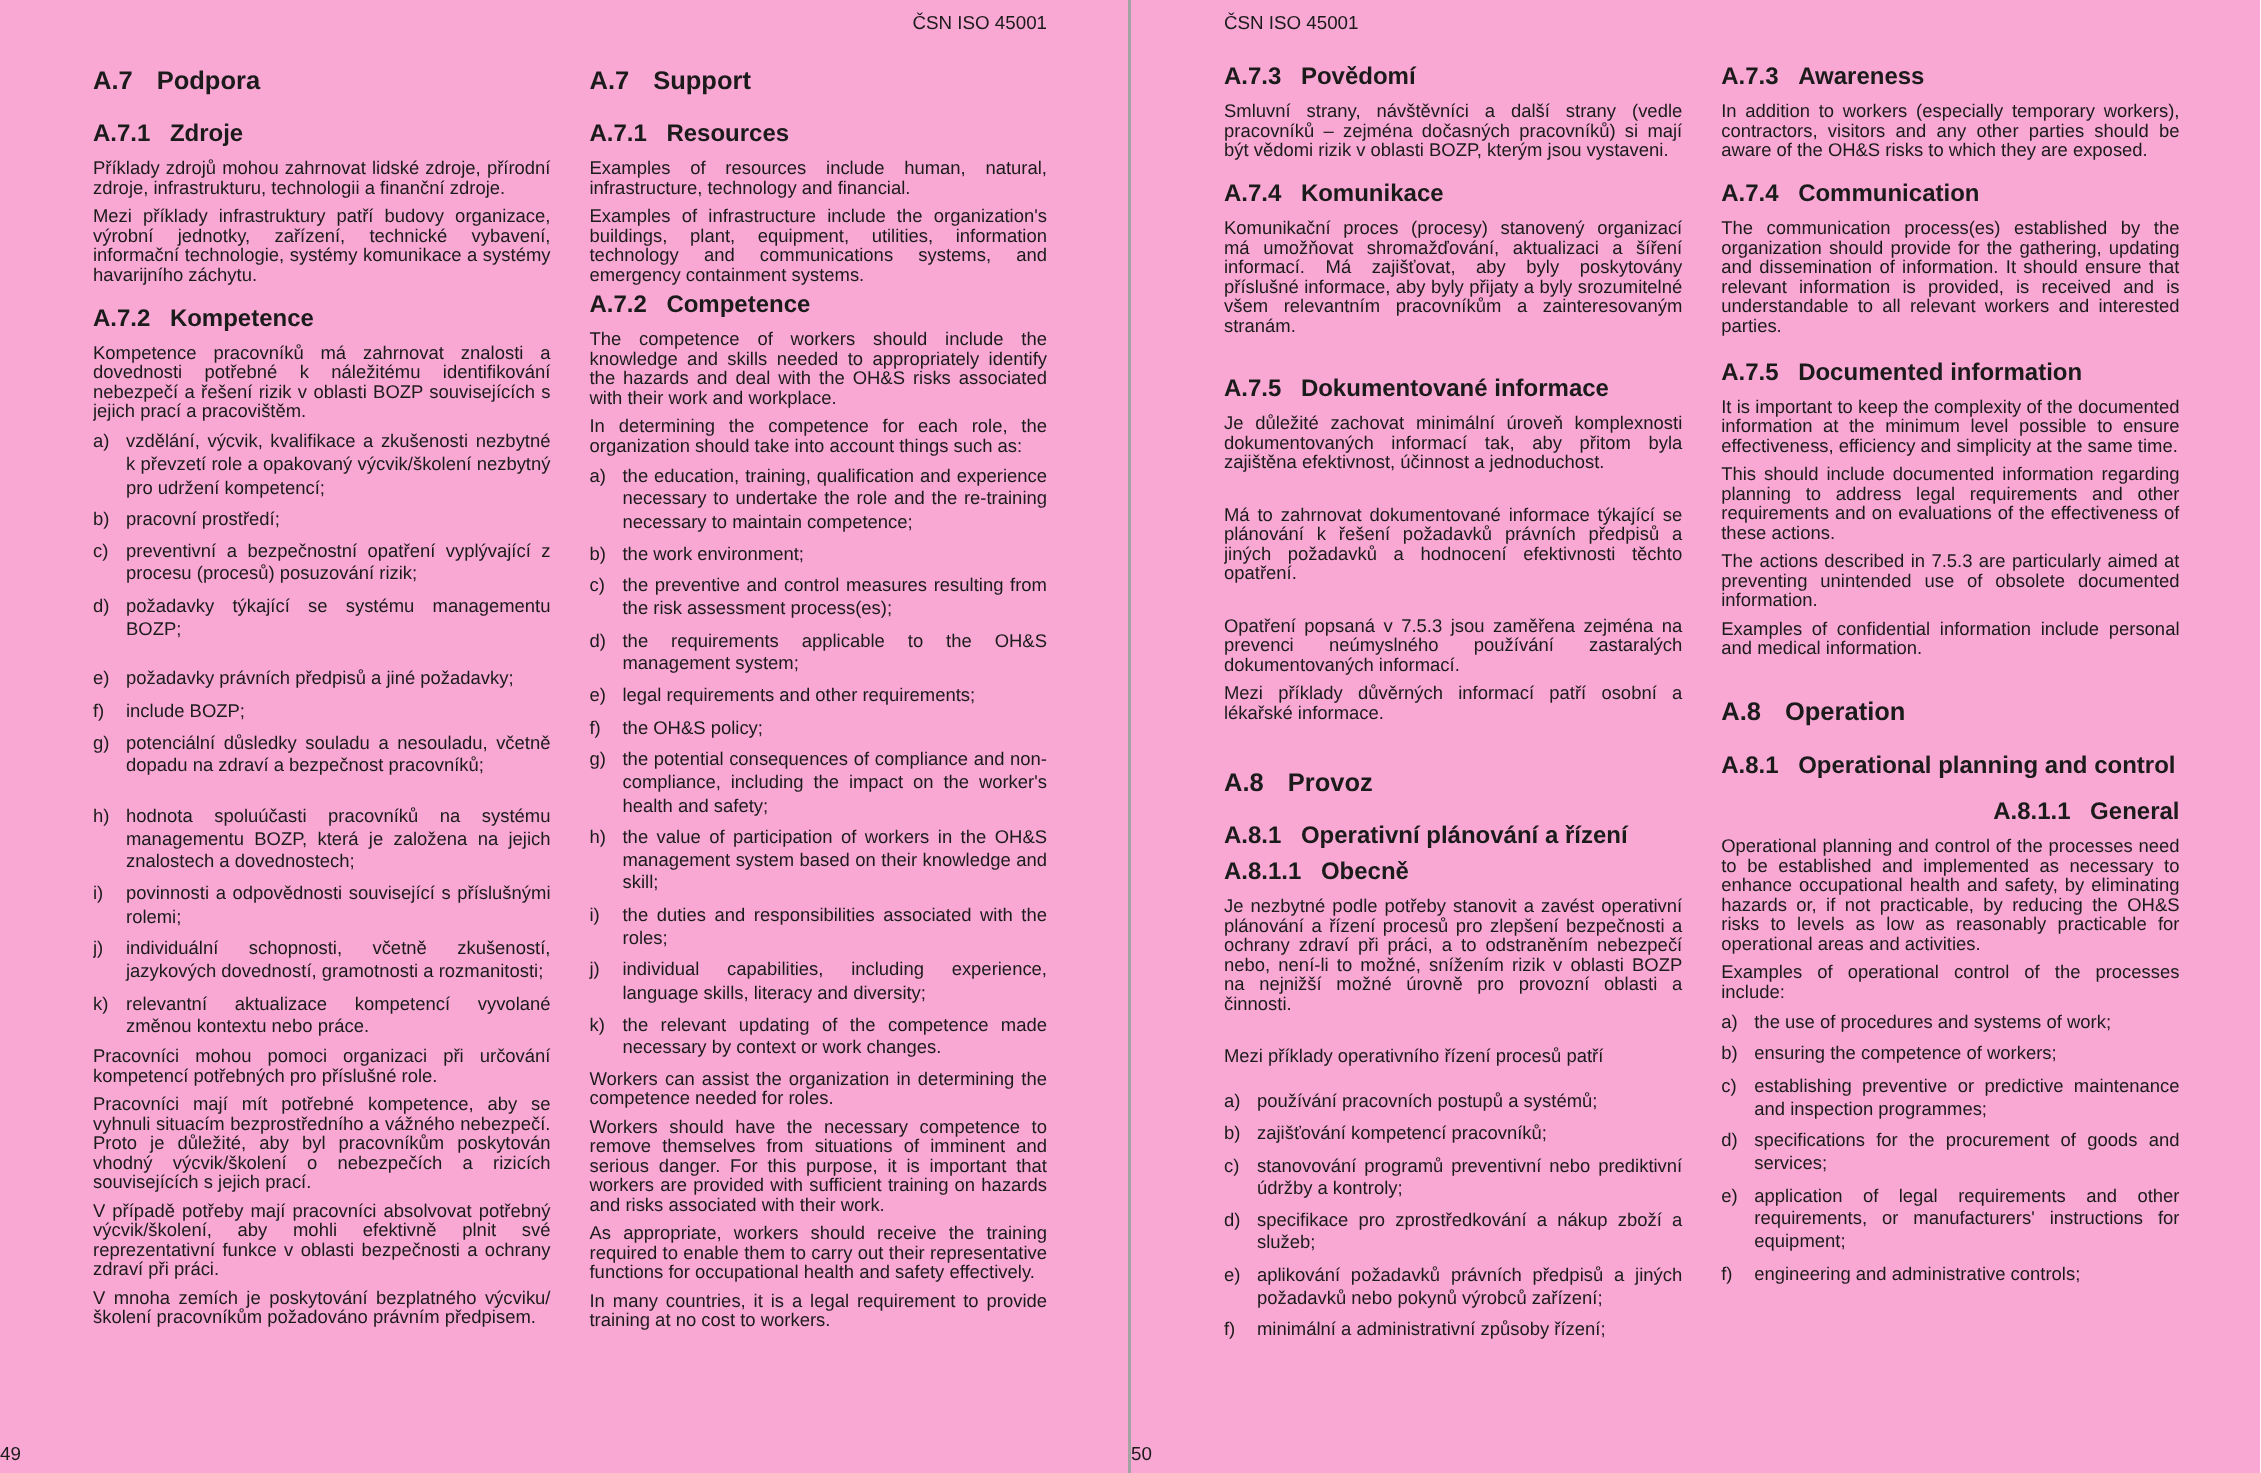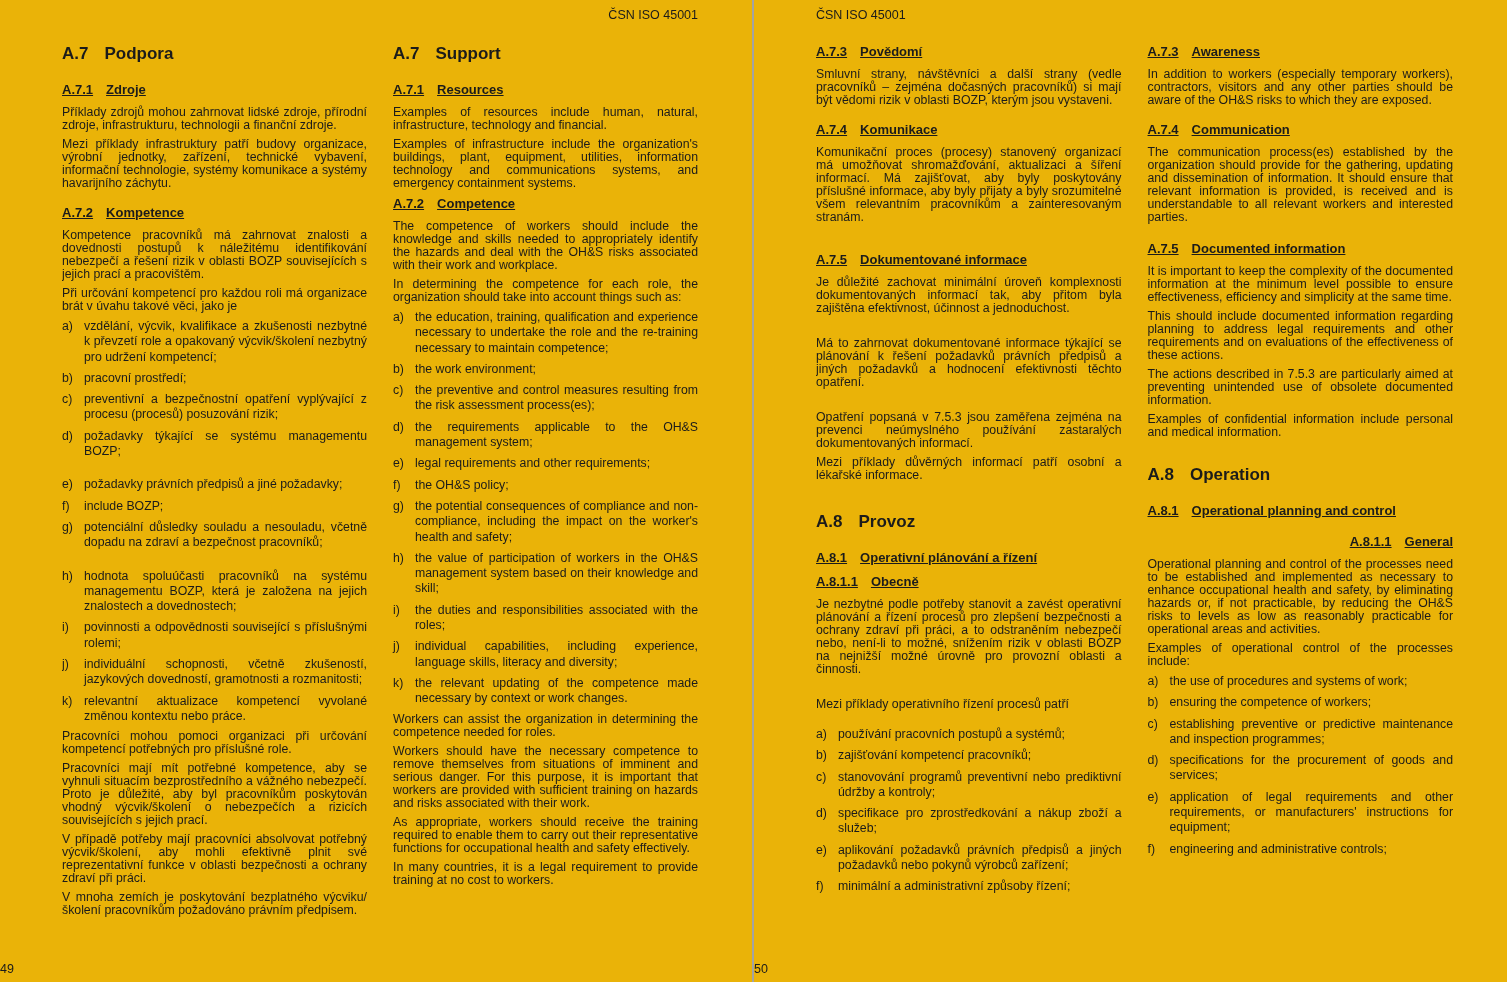--- a/index.html
+++ b/index.html
@@ -3,41 +3,41 @@
 <meta charset="utf-8">
 <style>
   html, body { margin: 0; padding: 0; background: #ffffff; }
   body {
     width: 1507px; height: 982px;
     font-family: "Liberation Sans", "DejaVu Sans", sans-serif;
     color: #1b1b1b;
     -webkit-font-smoothing: antialiased;
   }
   .spread { position: relative; width: 1507px; height: 982px; background: #fff; overflow: hidden; }
-  .page { position: absolute; top: 0; height: 982px; width: 753px; background: #eab308; }
+  .page { position: absolute; top: 0; height: 982px; width: 753px; background: #f9a8d4; }
   .page-left { left: 0; }
   .page-right { left: 754px; }
   .divider { position: absolute; left: 752px; top: 0; width: 2px; height: 982px; background: #a3a3a3; }
 
   .running-header {
     position: absolute; top: 8px; left: 62px; right: 55px;
     font-size: 12.5px; line-height: 15px; color: #1b1b1b;
   }
   .page-left .running-header { text-align: right; }
   .page-right .running-header { text-align: left; }
 
   .cols {
     position: absolute; top: 44px; left: 62px; right: 55px; bottom: 10px;
     display: flex; gap: 26px; overflow: hidden;
   }
   .page-right .cols { right: 54px; }
   .col { flex: 1 1 0; min-width: 0; }
 
   .h1 { font-size: 17px; font-weight: bold; line-height: 20px; margin: 0 0 12px; }
-  .h2, .h3 { font-size: 13px; font-weight: bold; line-height: 16px; margin: 0 0 8px; text-decoration: underline; }
+  .h2, .h3 { font-size: 16px; font-weight: bold; line-height: 16px; margin: 0 0 8px; }
   .hnum { margin-right: 13px; }
   .h1 .hnum { margin-right: 16px; }
 
   .p  { font-size: 12.3px; line-height: 13px; margin: 0 0 6px; text-align: justify; }
   .li { display: flex; font-size: 12.3px; line-height: 15.3px; margin: 0 0 6px; }
   .li-label { flex: 0 0 22px; }
   .li-text  { flex: 1 1 auto; min-width: 0; text-align: justify; }
 
   .page-number {
     position: absolute; bottom: 6px; left: 0; right: 0;
@@ -51,22 +51,21 @@
 
   <section class="page page-left">
     <header class="running-header">ČSN ISO 45001</header>
     <div class="cols">
       <div class="col">
           <div class="h1"><span class="hnum">A.7</span><span class="htext">Podpora</span></div>
           <div class="h2" style="margin-top: 18px;"><span class="hnum">A.7.1</span><span class="htext">Zdroje</span></div>
           <div class="p">Příklady zdrojů mohou zahrnovat lidské zdroje, přírodní zdroje, infrastrukturu, technologii a finanční zdroje.</div>
           <div class="p">Mezi příklady infrastruktury patří budovy organizace, výrobní jednotky, zařízení, technické vybavení, informační technologie, systémy komunikace a systémy havarijního záchytu.</div>
           <div class="h2" style="margin-top: 15px;"><span class="hnum">A.7.2</span><span class="htext">Kompetence</span></div>
-          <div class="p">Kompetence pracovníků má zahrnovat znalosti a dovednosti postupů k náležitému identifikování nebezpečí a řešení rizik v oblasti BOZP souvisejících s jejich prací a pracovištěm.</div>
-          <div class="p">Při určování kompetencí pro každou roli má organizace brát v úvahu takové věci, jako je</div>
+          <div class="p">Kompetence pracovníků má zahrnovat znalosti a dovednosti potřebné k náležitému identifikování nebezpečí a řešení rizik v oblasti BOZP souvisejících s jejich prací a pracovištěm.</div>
           <div class="li">
             <span class="li-label">a)</span>
             <span class="li-text">vzdělání, výcvik, kvalifikace a zkušenosti nezbytné k převzetí role a opakovaný výcvik/školení nezbytný pro udržení kompetencí;</span>
           </div>
           <div class="li">
             <span class="li-label">b)</span>
             <span class="li-text">pracovní prostředí;</span>
           </div>
           <div class="li">
             <span class="li-label">c)</span>

